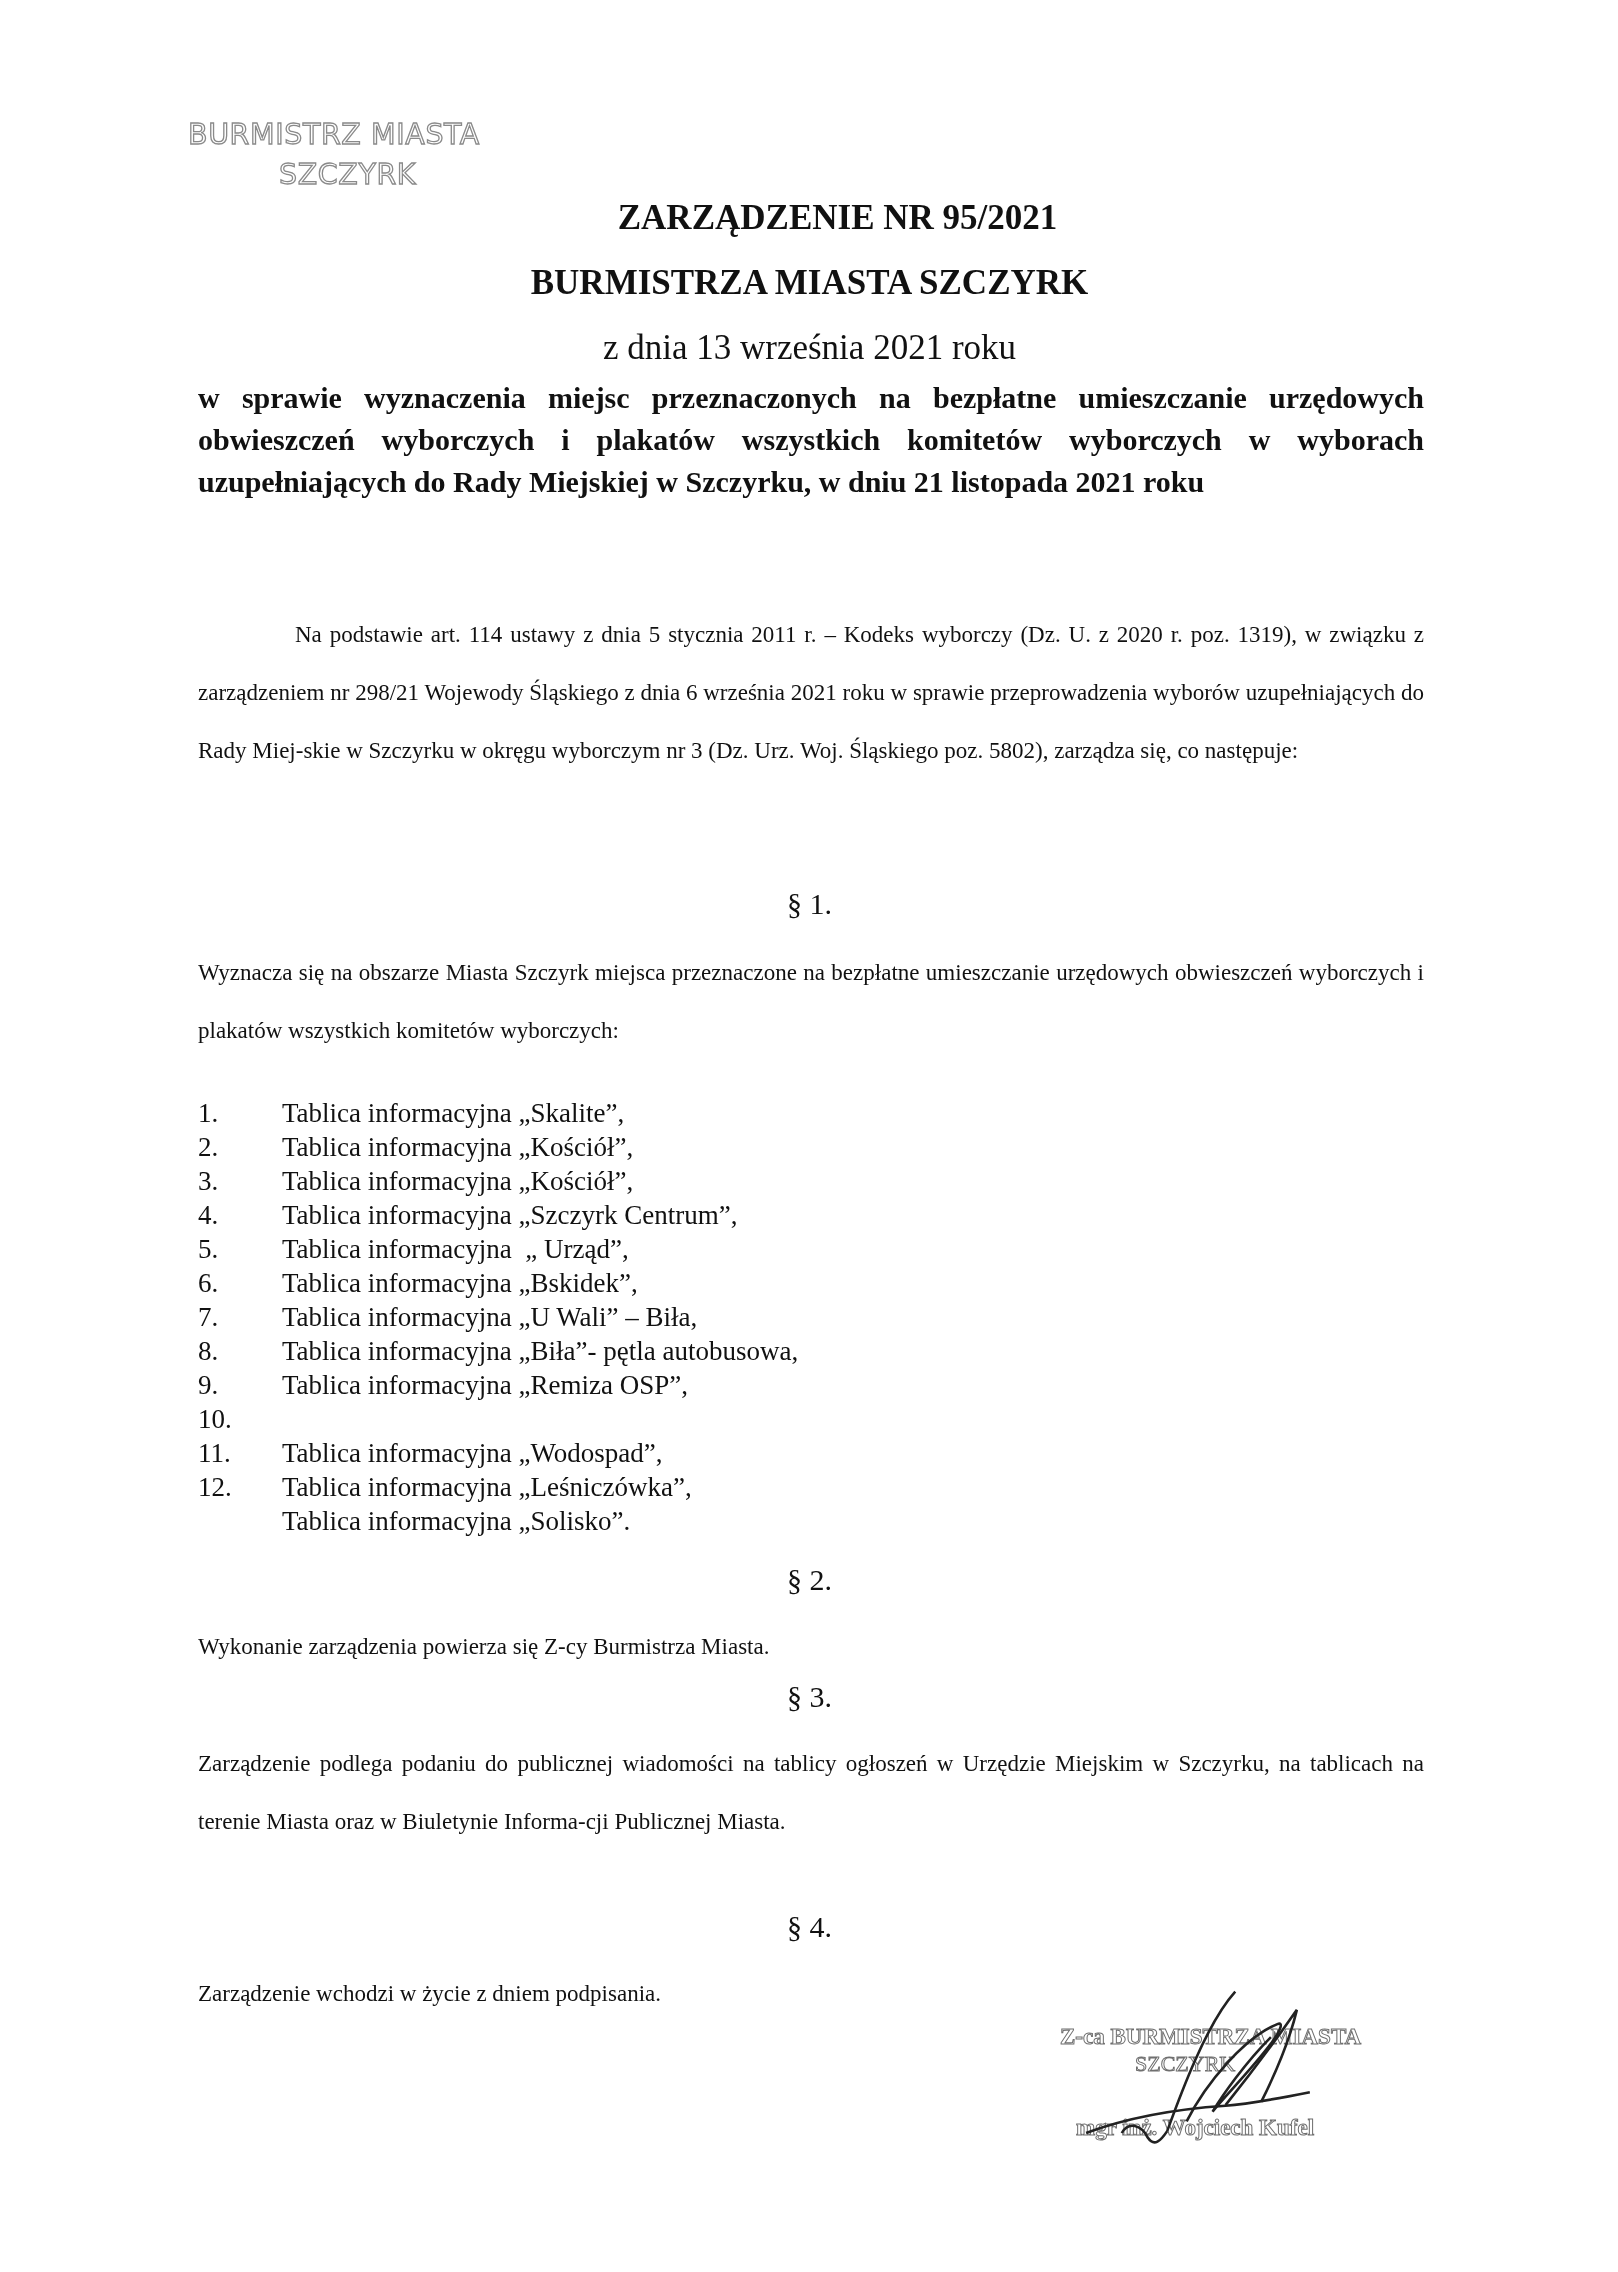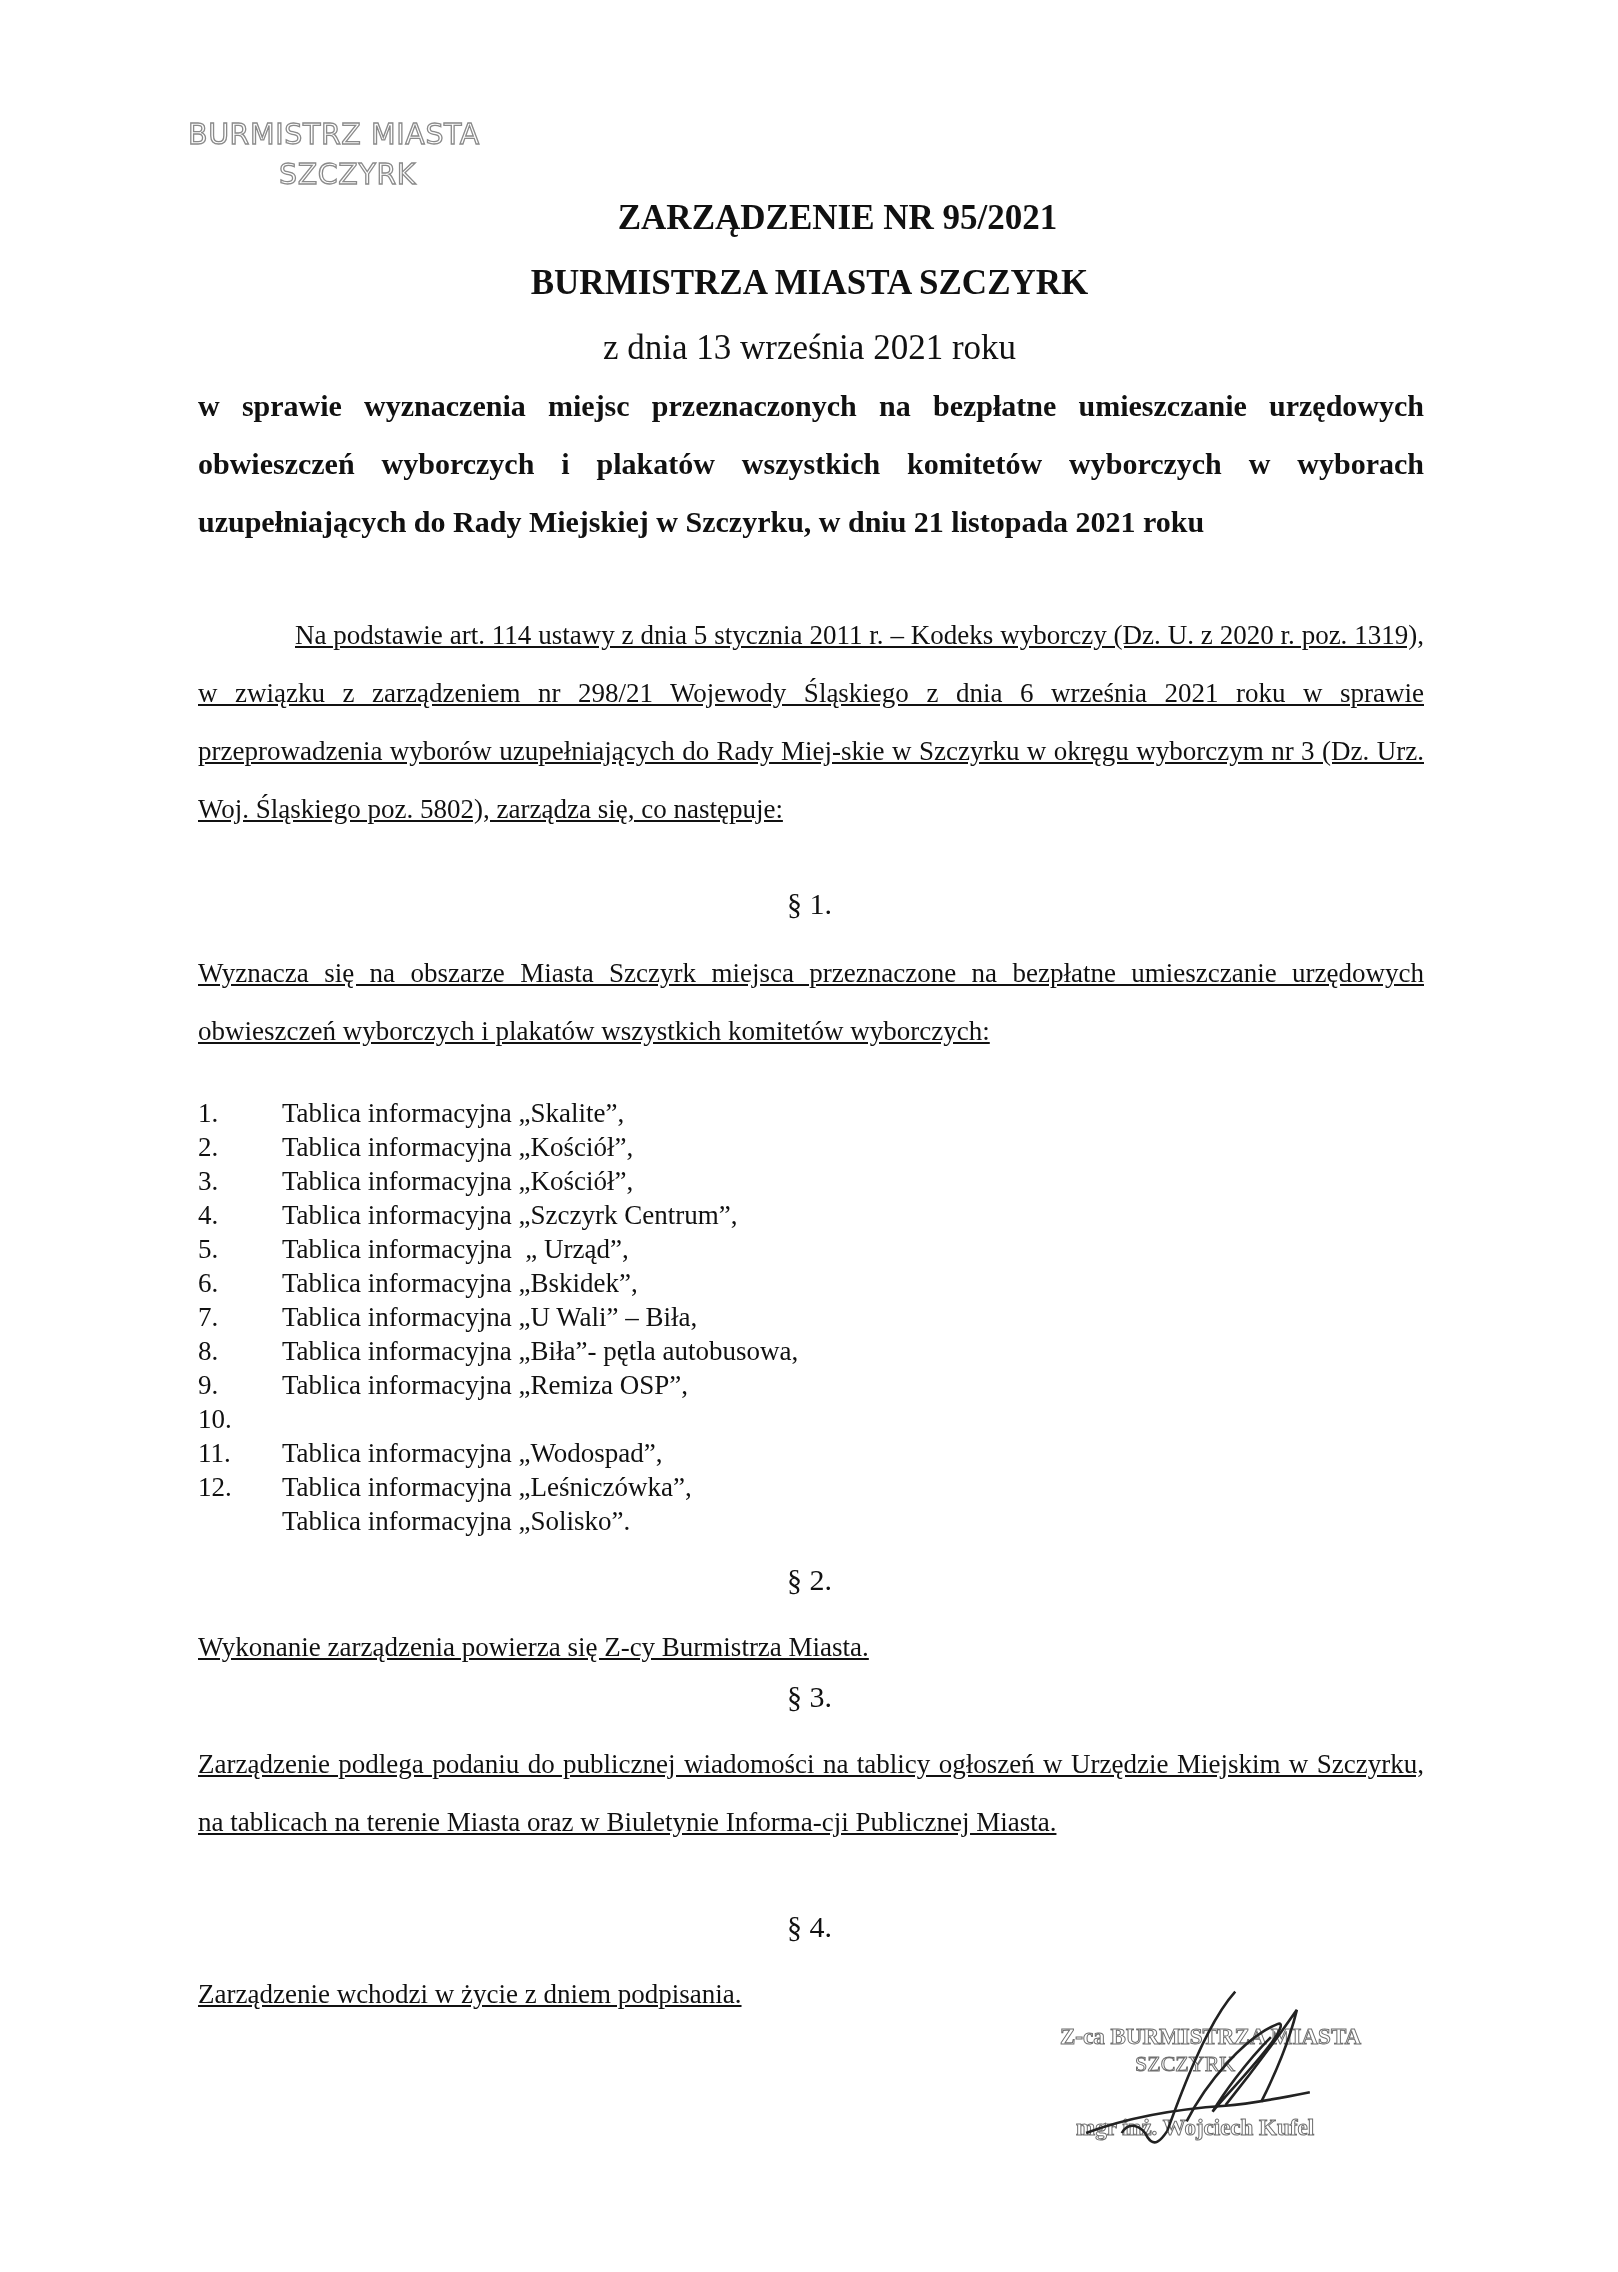--- a/index.html
+++ b/index.html
@@ -15,24 +15,24 @@
     font-size: 28.5px; line-height: 40px; letter-spacing: 0.6px; }
   .stamp-top .l1 { display: block; text-align: left; }
   .stamp-top .l2 { display: block; padding-left: 26px; text-align: left; margin-left: 65px; }
 
   .title { position: absolute; left: 0; width: 1619px; text-align: center; font-weight: bold; font-size: 35px; }
   .t1 { top: 198px; padding-left: 28px; }
   .t2 { top: 263px; }
   .date { position: absolute; left: 0; width: 1619px; text-align: center; font-size: 35px; top: 328px; }
 
   .subject { position: absolute; left: 198px; width: 1226px; top: 377px; font-weight: bold;
-    font-size: 30px; line-height: 58px; text-align: justify; text-align-last: left; }
+    font-size: 30px; line-height: 42px; text-align: justify; text-align-last: left; }
 
-  .body-text { position: absolute; left: 198px; width: 1226px; font-size: 27px; line-height: 58px;
-    text-align: justify; text-decoration: underline; }
+  .body-text { position: absolute; left: 198px; width: 1226px; font-size: 23px; line-height: 58px;
+    text-align: justify; }
   .preamble { top: 606px; text-indent: 97px; }
   .para { position: absolute; left: 0; width: 1619px; text-align: center; font-size: 30px; }
   .p1 { top: 887px; }
   .s1 { top: 944px; }
   .p2 { top: 1563px; }
   .s2 { top: 1618px; }
   .p3 { top: 1680px; }
   .s3 { top: 1735px; }
   .p4 { top: 1910px; }
   .s4 { top: 1965px; }

